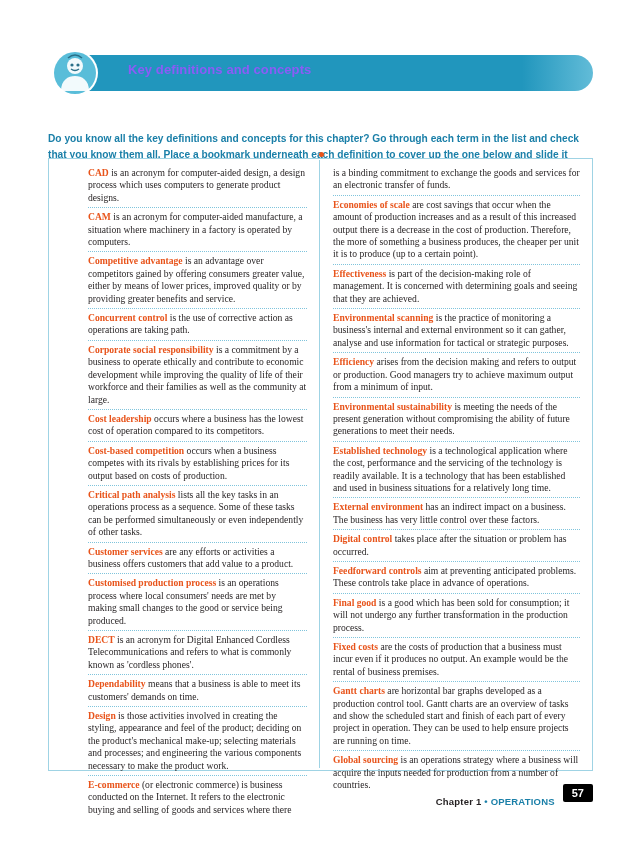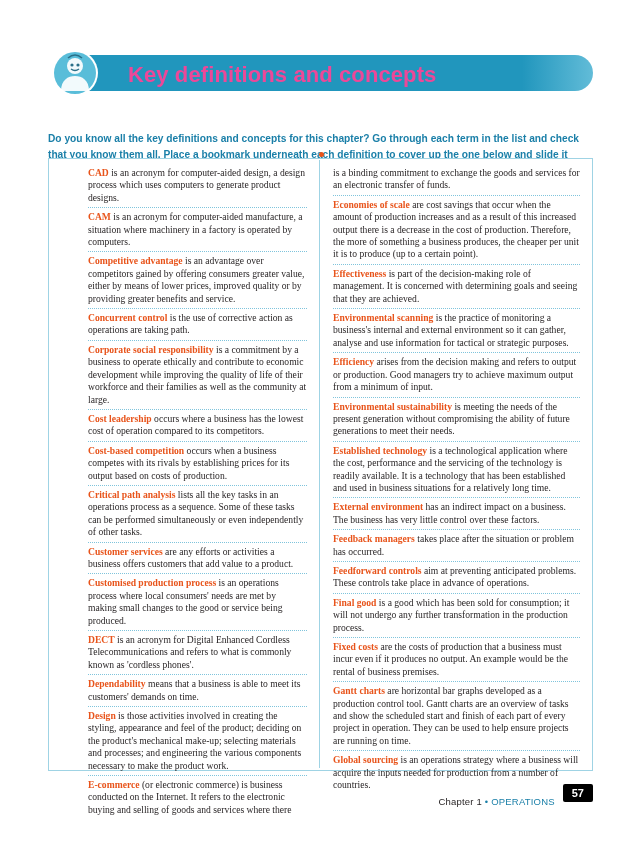--- a/index.html
+++ b/index.html
@@ -38,24 +38,24 @@
     border-top-right-radius: 18px;
     border-bottom-right-radius: 18px;
   }
   .header-bar.tail {
     background: linear-gradient(to right, #2196bd 0%, #2196bd 86%, #62bcd8 100%);
   }
   .header-title {
     position: absolute;
     left: 80px;
     top: 7px;
-    color: #ec4899;
-    font-family: "Liberation Sans", sans-serif;
-    font-weight: bold;
-    font-size: 22px;
+    color: #8b5cf6;
+    font-family: "Liberation Sans", sans-serif;
+    font-weight: bold;
+    font-size: 13px;
     letter-spacing: 0.1px;
   }
   .header-icon {
     position: absolute;
     left: 0px;
     top: -6px;
     width: 54px;
     height: 48px;
   }
   
@@ -134,21 +134,21 @@
   .footer {
     position: absolute;
     right: 47px;
     bottom: 48px;
     display: flex;
     align-items: center;
     gap: 8px;
   }
   .footer-text {
     font-family: "Liberation Sans", sans-serif;
-    font-weight: normal;
+    font-weight: bold;
     font-size: 9.5px;
     color: #1a7fa8;
     letter-spacing: 0.2px;
     margin-top: 18px;
   }
   .footer-text .chap {
     color: #231f20;
   }
   .page-num {
     background: #000000;
@@ -204,21 +204,21 @@
       </div>
     <div class="col col-right" id="right-col">
         <div class="entry cont"><span>is a binding commitment to exchange the goods and services for an electronic transfer of funds.</span></div>
         <div class="entry"><span class="term">Economies of scale</span><span> are cost savings that occur when the amount of production increases and as a result of this increased output there is a decrease in the cost of production. Therefore, the more of something a business produces, the cheaper per unit it is to produce (up to a certain point).</span></div>
         <div class="entry"><span class="term">Effectiveness</span><span> is part of the decision-making role of management. It is concerned with determining goals and seeing that they are achieved.</span></div>
         <div class="entry"><span class="term">Environmental scanning</span><span> is the practice of monitoring a business's internal and external environment so it can gather, analyse and use information for tactical or strategic purposes.</span></div>
         <div class="entry"><span class="term">Efficiency</span><span> arises from the decision making and refers to output or production. Good managers try to achieve maximum output from a minimum of input.</span></div>
         <div class="entry"><span class="term">Environmental sustainability</span><span> is meeting the needs of the present generation without compromising the ability of future generations to meet their needs.</span></div>
         <div class="entry"><span class="term">Established technology</span><span> is a technological application where the cost, performance and the servicing of the technology is readily available. It is a technology that has been established and used in business situations for a relatively long time.</span></div>
         <div class="entry"><span class="term">External environment</span><span> has an indirect impact on a business. The business has very little control over these factors.</span></div>
-        <div class="entry"><span class="term">Feedback managers</span><span> takes place after the situation or problem has occurred.</span></div>
+        <div class="entry"><span class="term">Digital control</span><span> takes place after the situation or problem has occurred.</span></div>
         <div class="entry"><span class="term">Feedforward controls</span><span> aim at preventing anticipated problems. These controls take place in advance of operations.</span></div>
         <div class="entry"><span class="term">Final good</span><span> is a good which has been sold for consumption; it will not undergo any further transformation in the production process.</span></div>
         <div class="entry"><span class="term">Fixed costs</span><span> are the costs of production that a business must incur even if it produces no output. An example would be the rental of business premises.</span></div>
         <div class="entry"><span class="term">Gantt charts</span><span> are horizontal bar graphs developed as a production control tool. Gantt charts are an overview of tasks and show the scheduled start and finish of each part of every project in operation. They can be used to help ensure projects are running on time.</span></div>
         <div class="entry"><span class="term">Global sourcing</span><span> is an operations strategy where a business will acquire the inputs needed for production from a number of countries.</span></div>
       </div>
   </div>
 
   <div class="footer">
     <div class="footer-text">

